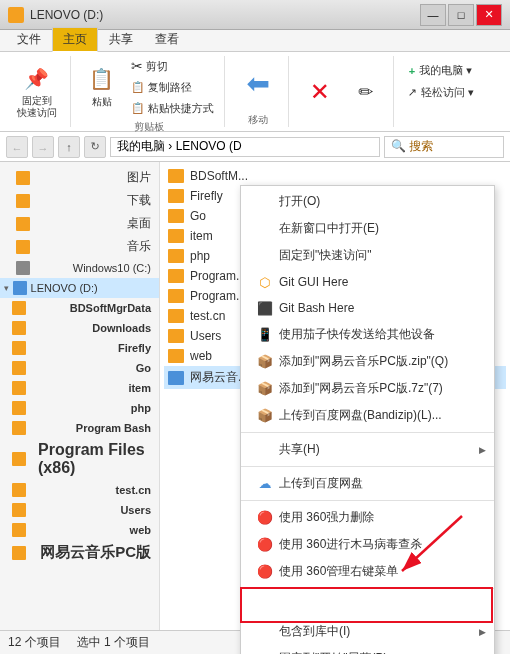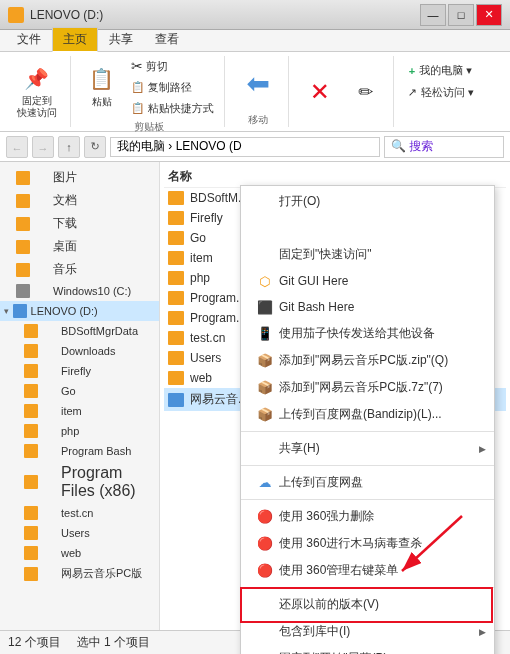--- a/index.html
+++ b/index.html
@@ -211,21 +211,22 @@
       overflow-y: auto;
       padding: 4px 0;
     }
     .sidebar-item {
       display: flex;
       align-items: center;
       padding: 3px 8px 3px 16px;
       cursor: pointer;
       font-size: 12px;
       color: #333;
-      gap: 23px;
+      gap: 12px;
+      justify-content: space-between;
     }
     .folder-icon {
       width: 14px; height: 14px;
       background: #f4a020;
       border-radius: 1px;
       flex-shrink: 0;
     }
     .sidebar-group-header {
       display: flex;
       align-items: center;
@@ -234,21 +235,21 @@
       font-size: 12px;
       color: #333;
       gap: 4px;
     }
     .expand-icon { font-size: 9px; color: #666; }
     .drive-icon {
       width: 14px; height: 14px;
       background: #888;
       border-radius: 1px;
     }
-    .sidebar-item.indented { padding-left: 24px; }
+    .sidebar-item.indented { padding-left: 12px; font-weight: bold; }
 
     
     .file-list {
       flex: 1;
       background: #fff;
       overflow-y: auto;
       padding: 4px;
     }
     .file-list-header {
       display: flex;
@@ -435,34 +436,30 @@
 
 <div class="address-bar">
   <div class="nav-btn disabled">←</div>
   <div class="nav-btn disabled">→</div>
   <div class="nav-btn">↑</div>
   <div class="nav-btn">↻</div>
   <div class="address-path">
     <span>我的电脑 › LENOVO (D</span>
   </div>
   <div class="search-box">
-    <span style="color:#6d28d9;">🔍 搜索</span>
+    <span style="color:#a16207;">🔍 搜索</span>
   </div>
 </div>
 
 <div class="main-content">
 
   <div class="sidebar">
     <div class="sidebar-item">
       <div class="folder-icon"></div>
       <span>图片</span>
-    </div>
-    <div class="sidebar-item">
-      <div class="folder-icon"></div>
-      <span>文档</span>
     </div>
     <div class="sidebar-item">
       <div class="folder-icon"></div>
       <span>下载</span>
     </div>
     <div class="sidebar-item">
       <div class="folder-icon"></div>
       <span>桌面</span>
     </div>
     <div class="sidebar-item">
@@ -517,28 +514,25 @@
     <div class="sidebar-item indented">
       <div class="folder-icon"></div>
       <span style="font-size:11px;">Users</span>
     </div>
     <div class="sidebar-item indented">
       <div class="folder-icon"></div>
       <span style="font-size:11px;">web</span>
     </div>
     <div class="sidebar-item indented">
       <div class="folder-icon"></div>
-      <span style="font-size:11px;">网易云音乐PC版</span>
+      <span style="font-size:15px;">网易云音乐PC版</span>
     </div>
   </div>
 
   <div class="file-list">
-    <div class="file-list-header">
-      <span>名称</span>
-    </div>
     <div class="file-item">
       <div class="file-folder-icon"></div>
       <span>BDSoftM...</span>
     </div>
     <div class="file-item">
       <div class="file-folder-icon"></div>
       <span>Firefly</span>
     </div>
     <div class="file-item">
       <div class="file-folder-icon"></div>
@@ -584,20 +578,21 @@
   <span>选中 1 个项目</span>
 </div>
 
 <div class="context-menu">
   <div class="ctx-item">
     <div class="ctx-icon"></div>
     <span>打开(O)</span>
   </div>
   <div class="ctx-item">
     <div class="ctx-icon"></div>
+    <span>在新窗口中打开(E)</span>
   </div>
   <div class="ctx-item">
     <div class="ctx-icon"></div>
     <span>固定到"快速访问"</span>
   </div>
   <div class="ctx-item">
     <div class="ctx-icon" style="color:#f4a020;">⬡</div>
     <span>Git GUI Here</span>
   </div>
   <div class="ctx-item">
@@ -639,21 +634,20 @@
     <div class="ctx-icon" style="color:#e81123;">🔴</div>
     <span>使用 360进行木马病毒查杀</span>
   </div>
   <div class="ctx-item">
     <div class="ctx-icon" style="color:#e81123;">🔴</div>
     <span>使用 360管理右键菜单</span>
   </div>
   <div class="ctx-divider"></div>
   <div class="ctx-item">
     <div class="ctx-icon"></div>
-    <span>还原以前的版本(V)</span>
   </div>
   <div class="ctx-item has-submenu">
     <div class="ctx-icon"></div>
     <span>包含到库中(I)</span>
   </div>
   <div class="ctx-item">
     <div class="ctx-icon"></div>
     <span>固定到"开始"屏幕(P)</span>
   </div>
 

